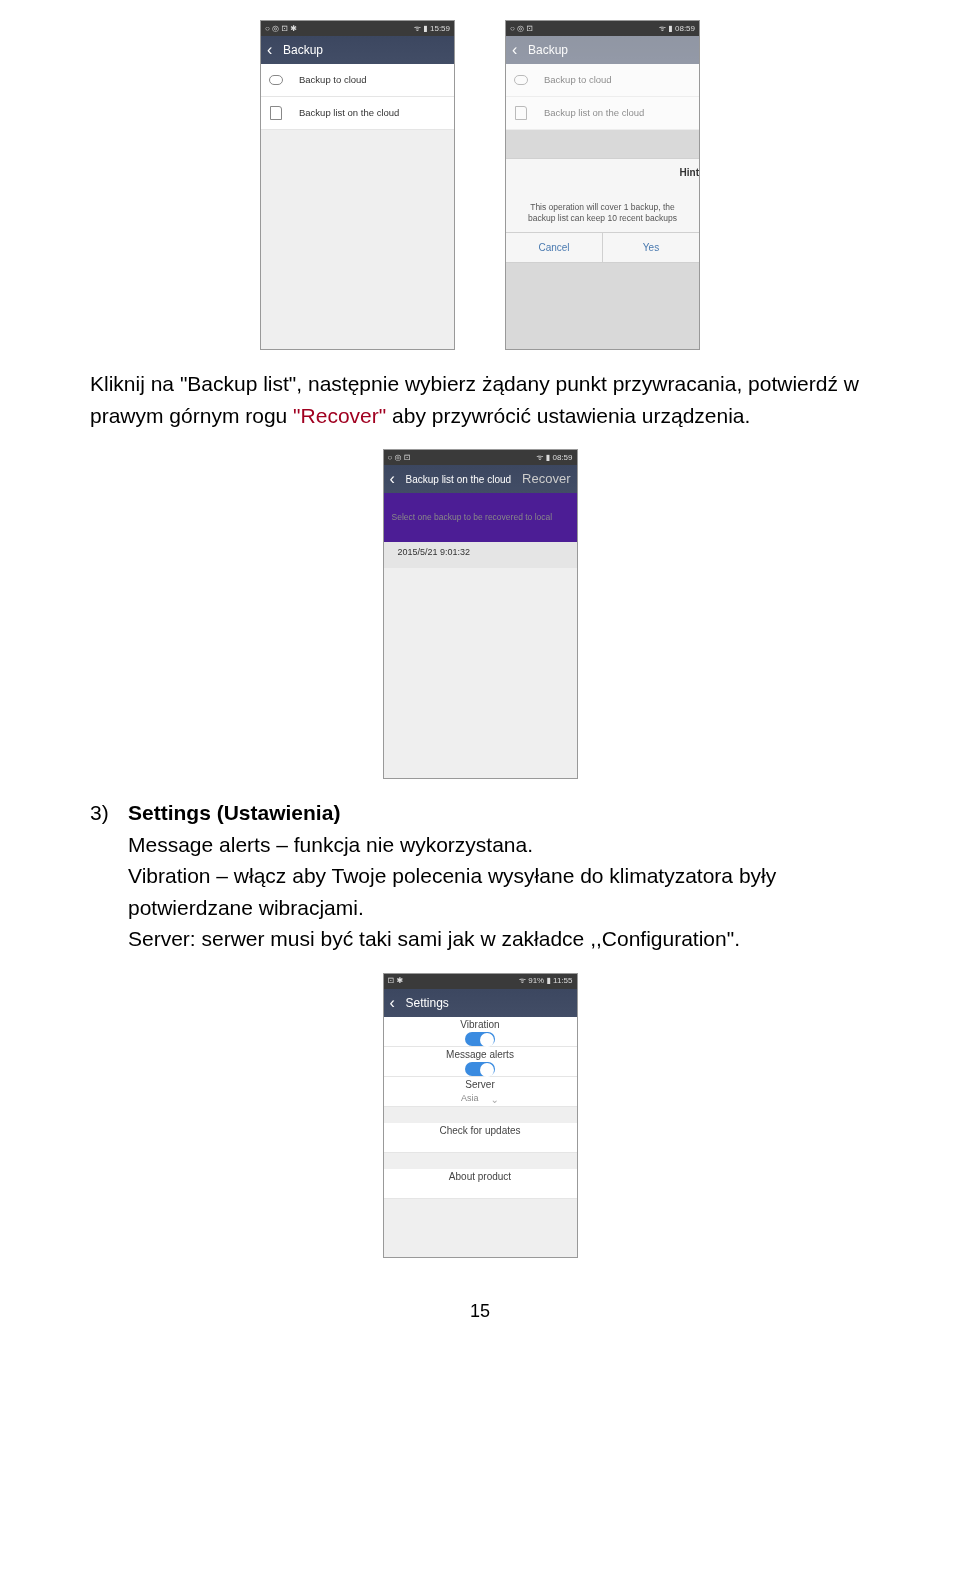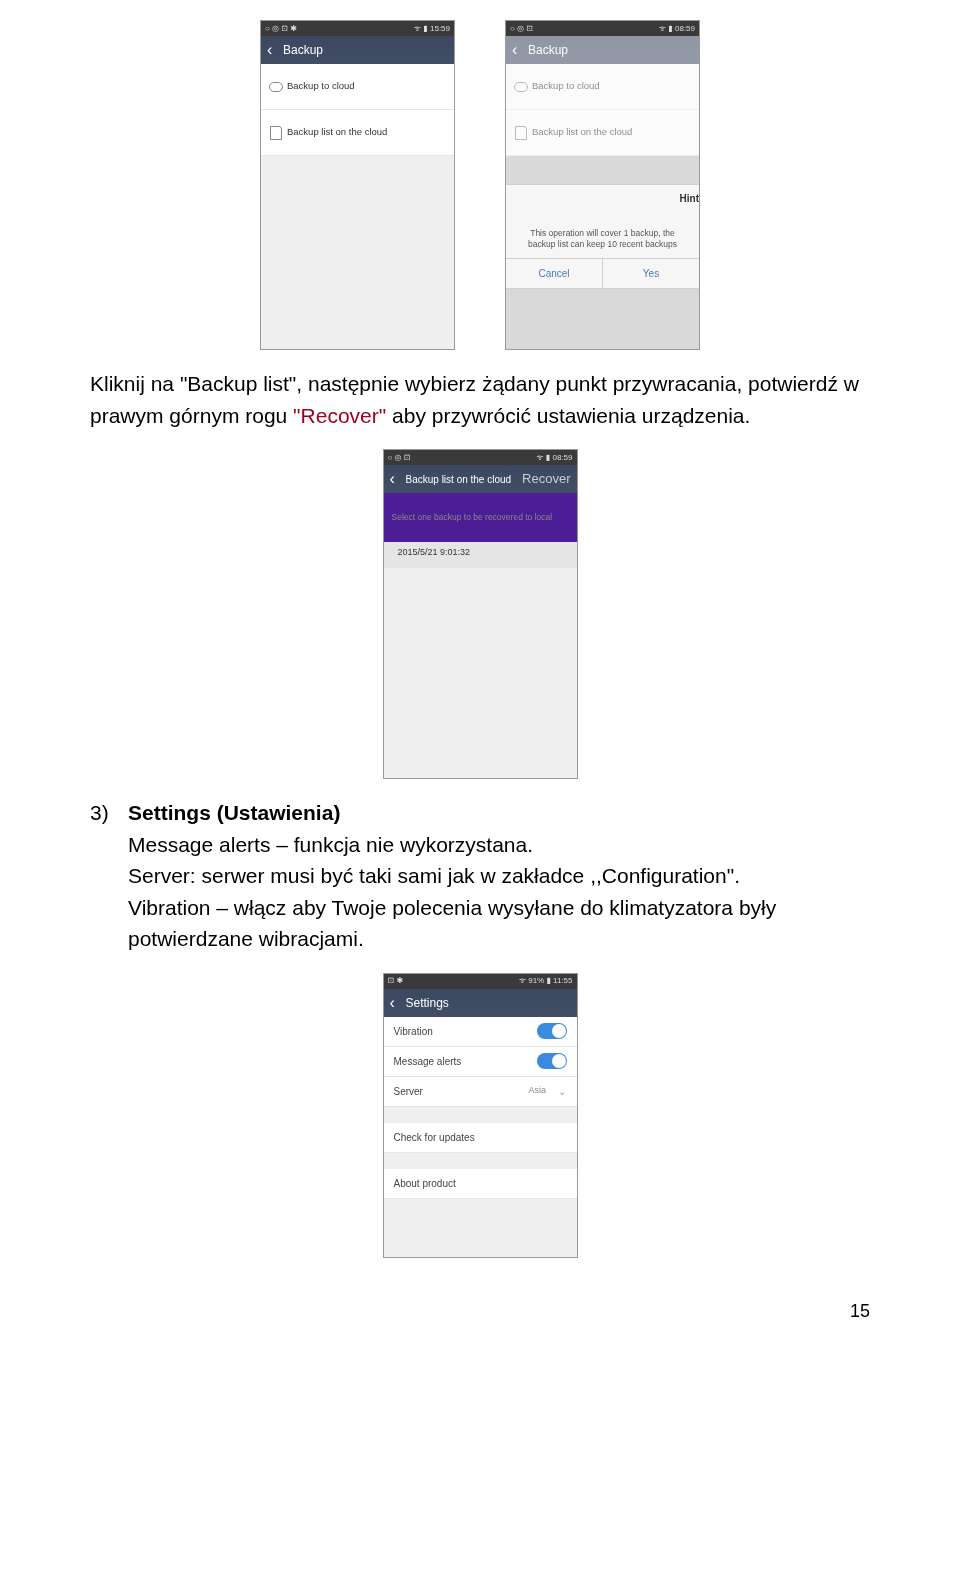--- a/index.html
+++ b/index.html
@@ -61,27 +61,27 @@
   .topbar .title {
     flex: 1;
     text-align: left;
     font-weight: 500;
   }
   .topbar .action-right {
     font-size: 13px;
     color: #ccc;
   }
   .listrow {
-    height: 46px;
+    height: 33px;
     background: #fff;
     border-bottom: 1px solid #e5e5e5;
     display: flex;
     align-items: center;
     padding: 0 8px;
-    gap: 4px;
+    gap: 16px;
     font-size: 9.5px;
     color: #333;
   }
   .listrow .rowicon {
     width: 14px; height: 14px;
     display: flex; align-items: center; justify-content: center;
     color: #777;
     font-size: 12px;
   }
   .subtext {
@@ -159,20 +159,21 @@
   .settings-row {
     height: 30px;
     background: #fff;
     border-bottom: 1px solid #e5e5e5;
     display: flex;
     align-items: center;
     justify-content: space-between;
     padding: 0 10px;
     font-size: 10px;
     color: #333;
+    flex-direction: column;
   }
   .settings-gap {
     height: 16px;
     background: #efefef;
   }
   .toggle {
     width: 30px; height: 16px;
     border-radius: 8px;
     background: #3a8be0;
     position: relative;
@@ -185,21 +186,21 @@
     background: #fff;
     border-radius: 50%;
   }
   .chevron {
     color: #aaa;
     font-size: 10px;
   }
   .settingslabel { color:#444; }
   .settingsvalue { color:#888; font-size:9px; display:flex; align-items:center; gap:12px;}
   .pagenum {
-    text-align: right;
+    text-align: center;
     font-size: 18px;
     margin-top: 40px;
   }
   .doc-icon {
     width:12px; height:14px;
     border:1px solid #888;
     border-top-right-radius:3px;
     position:relative;
   }
   .cloud-icon {
@@ -296,22 +297,22 @@
       <div class="grey-fill light"></div>
     </div>
   </div>
 
   <div class="list-3">
     <div class="num-row">
       <div class="num">3)</div>
       <div class="content">
         <div class="bold">Settings (Ustawienia)</div>
         <div>Message alerts – funkcja nie wykorzystana.</div>
+        <div>Vibration – włącz aby Twoje polecenia wysyłane do klimatyzatora były potwierdzane wibracjami.</div>
         <div>Server: serwer musi być taki sami jak w zakładce ,,Configuration".</div>
-        <div>Vibration – włącz aby Twoje polecenia wysyłane do klimatyzatora były potwierdzane wibracjami.</div>
       </div>
     </div>
   </div>
 
   <div class="center-screen">
     <div class="phone settings">
       <div class="statusbar">
         <span class="icons-left">⊡ ✱</span>
         <span class="icons-right">ᯤ 91% ▮ 11:55</span>
       </div>

